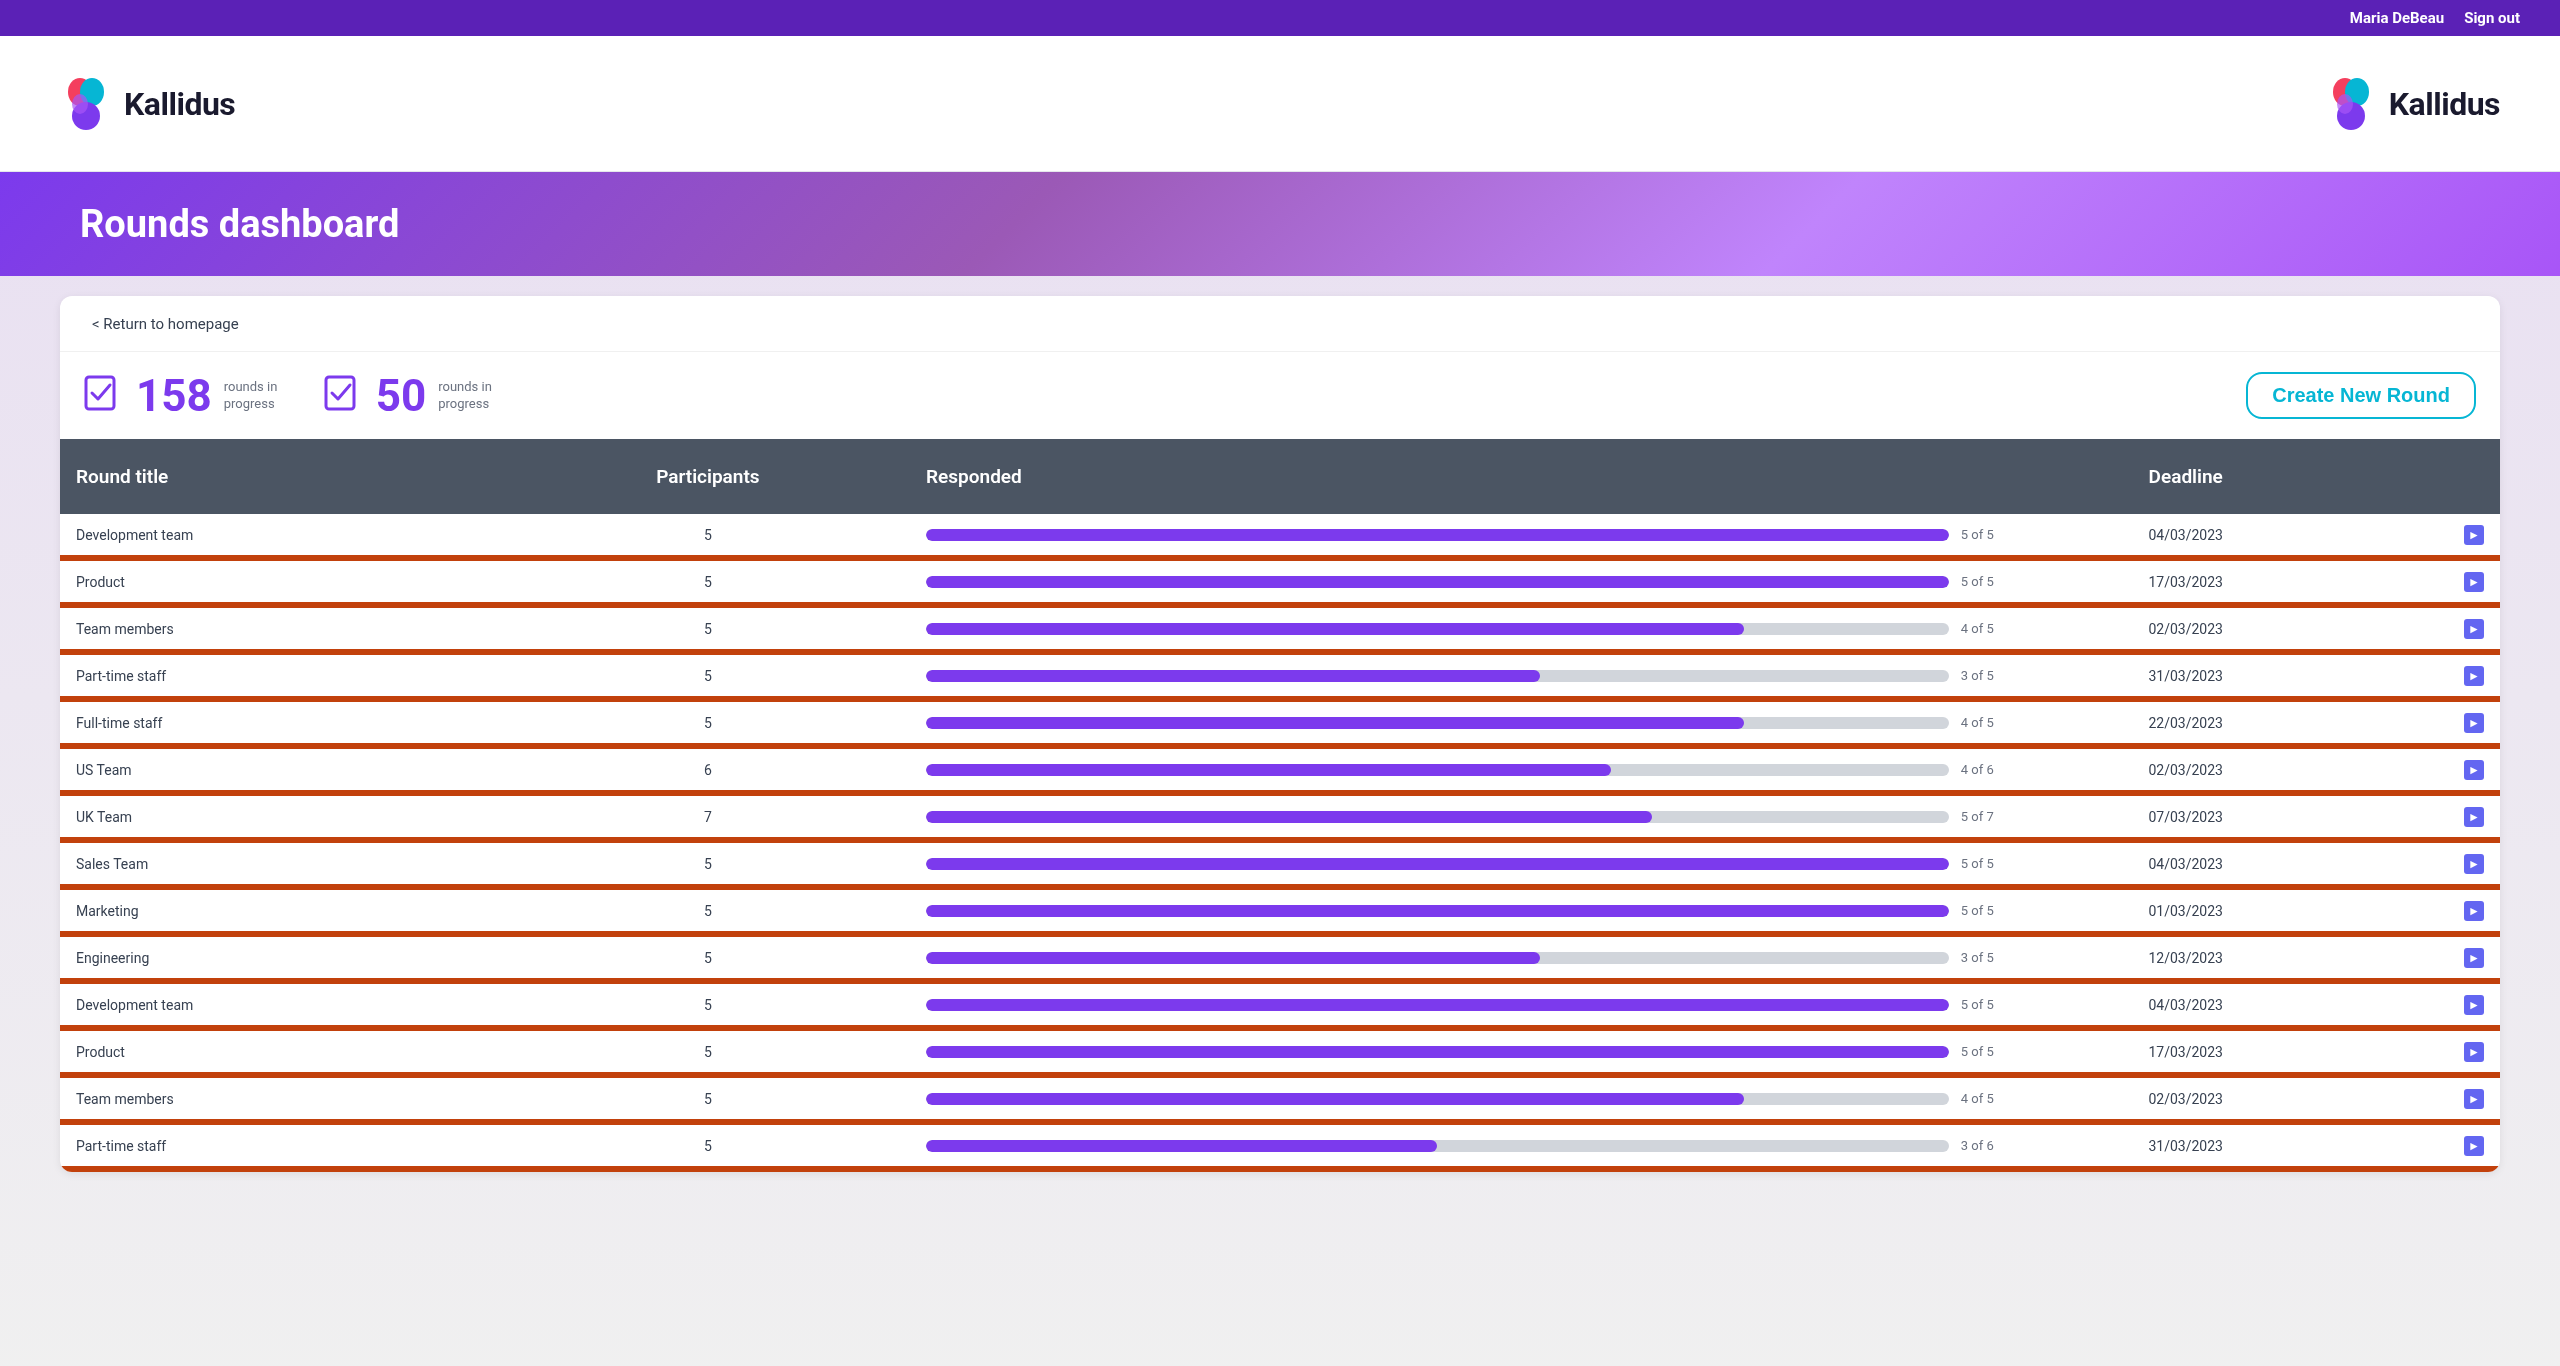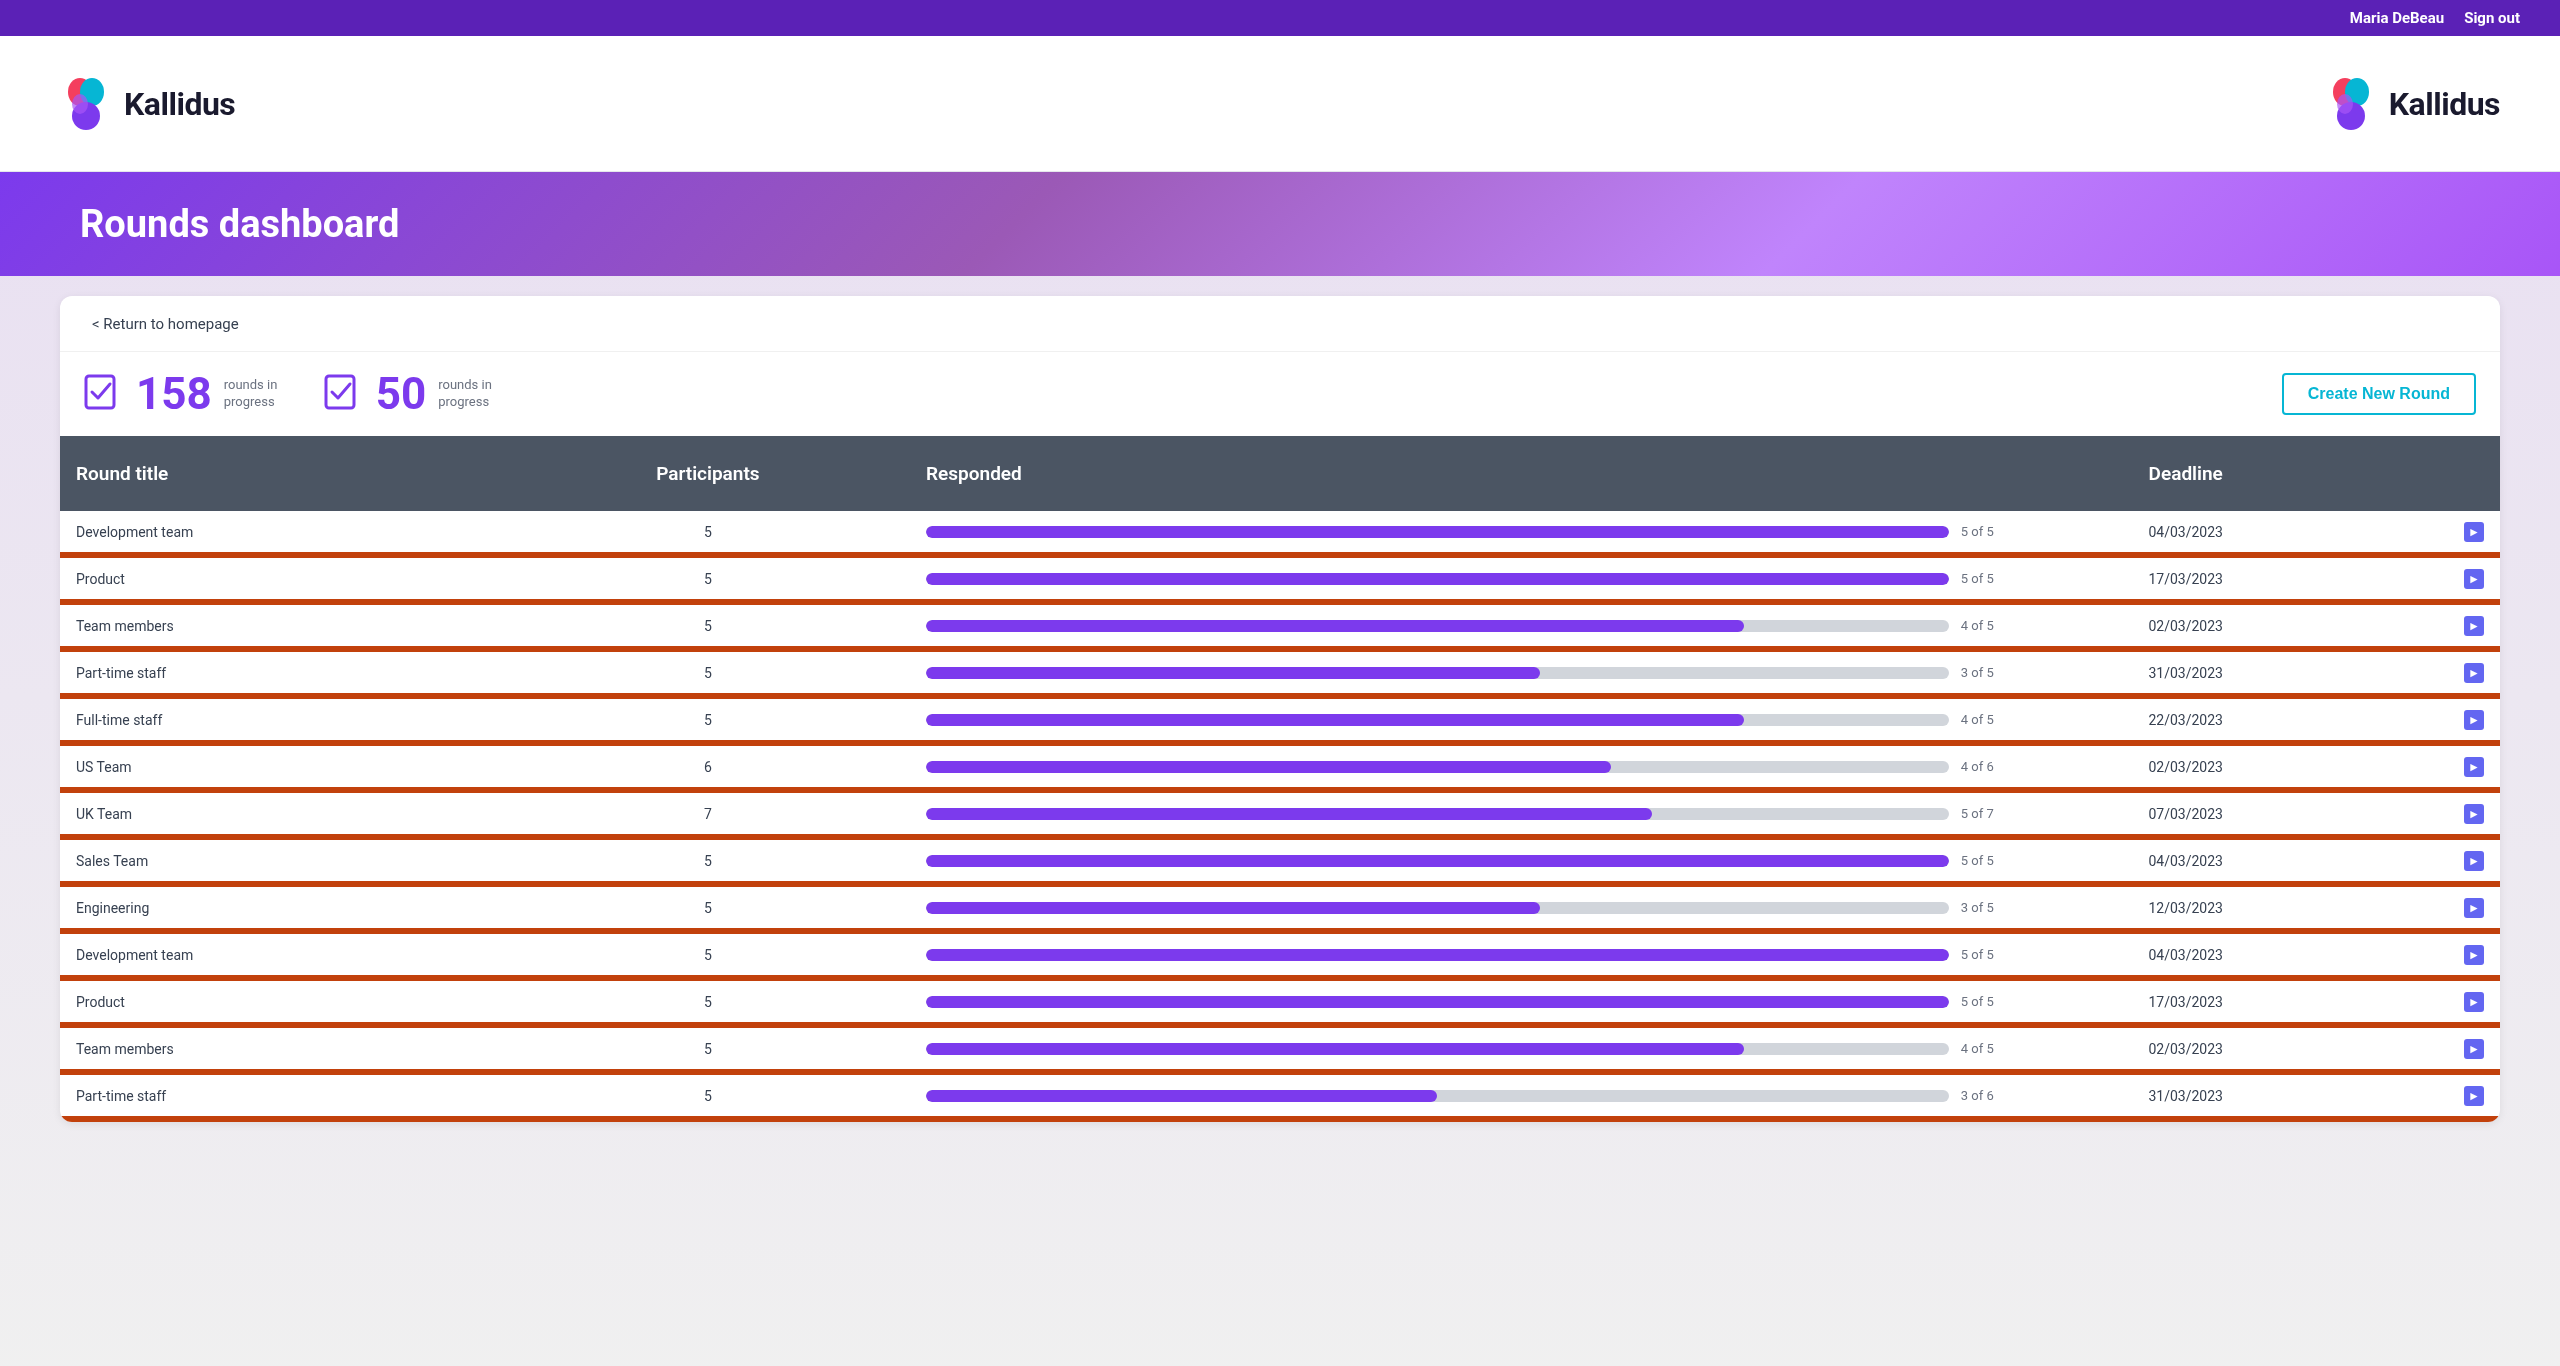--- a/index.html
+++ b/index.html
@@ -142,22 +142,22 @@
       color: #6b7280;
       max-width: 60px;
       line-height: 1.3;
     }
 
     .create-btn {
       background: transparent;
       border: 2px solid #06b6d4;
       color: #06b6d4;
       padding: 10px 24px;
-      border-radius: 4px;
-      font-size: 16px;
+      border-radius: 16px;
+      font-size: 20px;
       font-weight: 600;
       cursor: pointer;
       white-space: nowrap;
     }
 
     
     table {
       width: 100%;
       border-collapse: collapse;
     }
@@ -452,20 +452,36 @@
         </div>
         <span class="progress-label">5 of 5</span>
       </div>
     </td>
     <td>04/03/2023</td>
     <td class="chevron-cell">
       <span class="chevron">►</span>
     </td>
   </tr>
           <tr>
+    <td>Marketing</td>
+    <td>5</td>
+    <td>
+      <div class="progress-cell">
+        <div class="progress-bar-container">
+          <div class="progress-bar-fill" style="width: 100%"></div>
+        </div>
+        <span class="progress-label">5 of 5</span>
+      </div>
+    </td>
+    <td>01/03/2023</td>
+    <td class="chevron-cell">
+      <span class="chevron">►</span>
+    </td>
+  </tr>
+          <tr>
     <td>Engineering</td>
     <td>5</td>
     <td>
       <div class="progress-cell">
         <div class="progress-bar-container">
           <div class="progress-bar-fill" style="width: 60%"></div>
         </div>
         <span class="progress-label">3 of 5</span>
       </div>
     </td>

